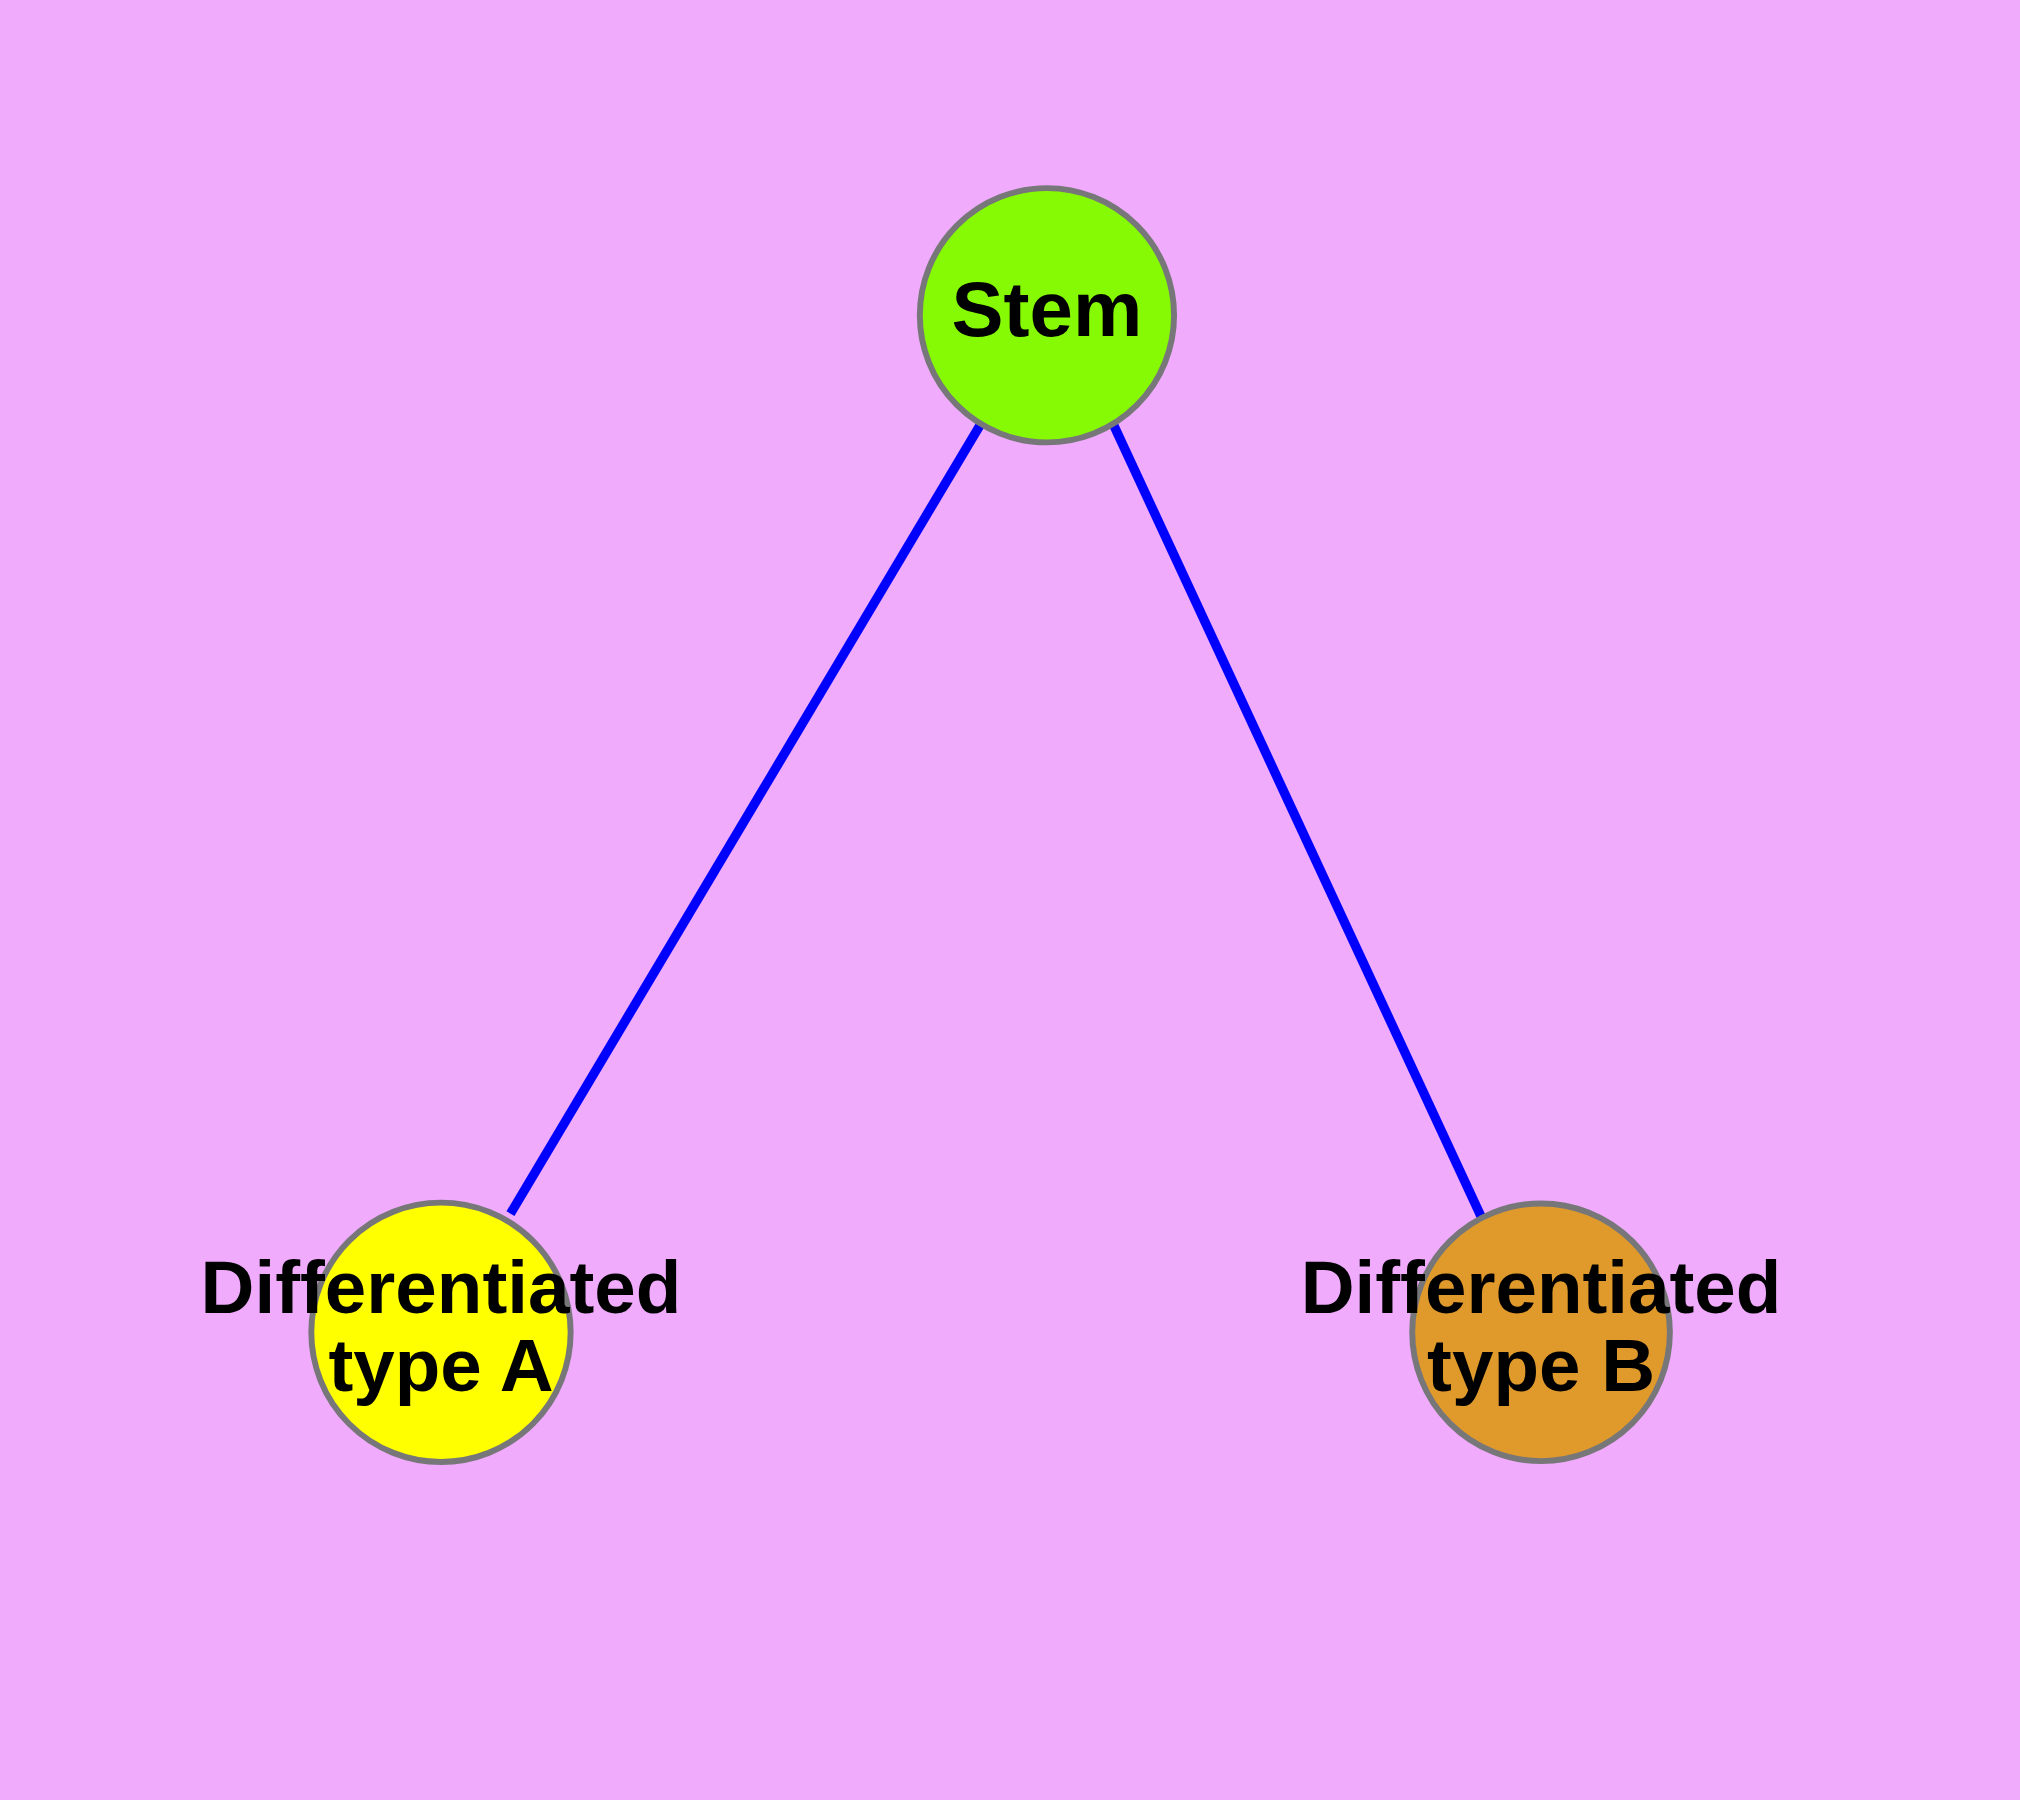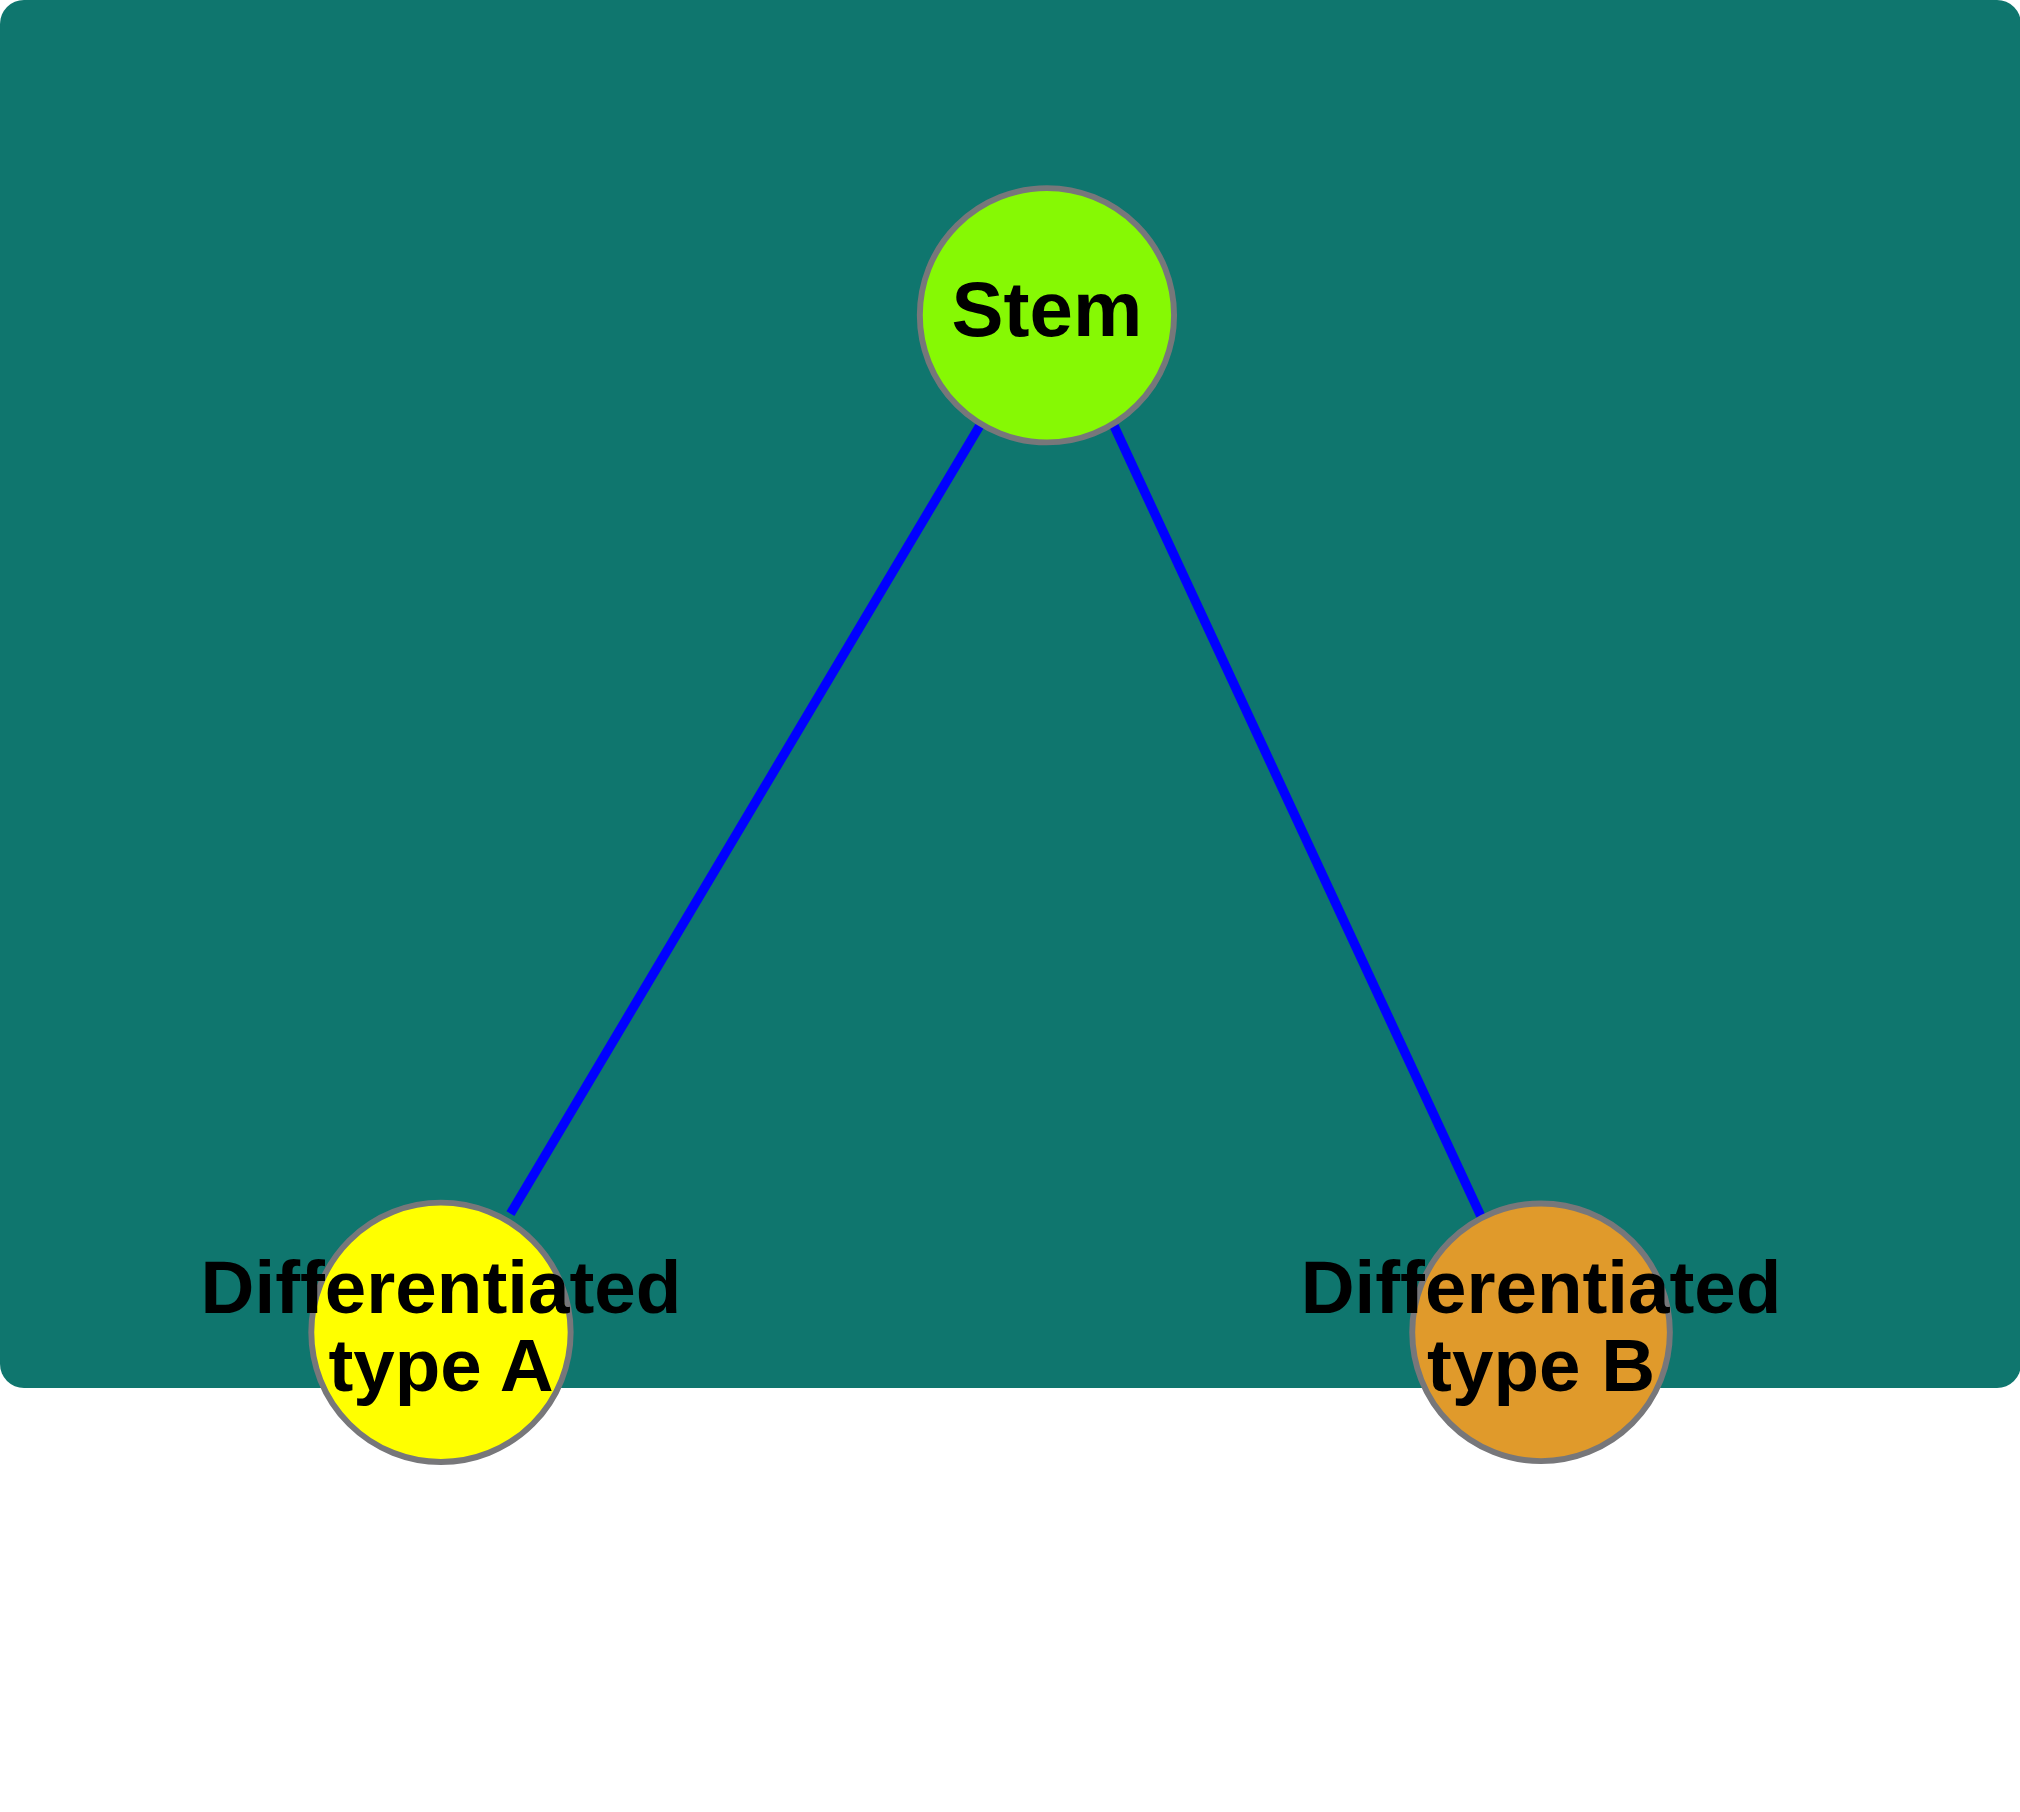--- a/index.html
+++ b/index.html
@@ -31,21 +31,21 @@
     font-weight: bold;
     fill: #000000;
     text-anchor: middle;
     dominant-baseline: middle;
     white-space: pre;
   }
 </style>
 </head>
 <body>
 
-<div id="graph-canvas" style="width: 2021px; height: 1388px; background: #0f766e; border-radius: 24px;">
+<div id="graph-canvas" style="width: 2021px; height: 1800px; background: #f0abfc;">
   <svg id="graph-svg" viewBox="0 0 2384 2138">
 
     <g id="edges-layer">
         <line x1="1157" y1="500" x2="602" y2="1432" stroke="#0000ff" stroke-width="11" stroke-linecap="butt"></line>
         <line x1="1313" y1="500" x2="1748" y2="1437" stroke="#0000ff" stroke-width="11" stroke-linecap="butt"></line>
       </g>
     <g id="nodes-layer">
         <g>
           <circle cx="1235" cy="372" r="150" fill="#86f904" stroke="#77777a" stroke-width="7"></circle>
           <text class="node-label" x="1235" y="372" font-size="92" font-weight="bold" fill="#000000" text-anchor="middle"><tspan x="1235" dy="0">Stem</tspan></text>

